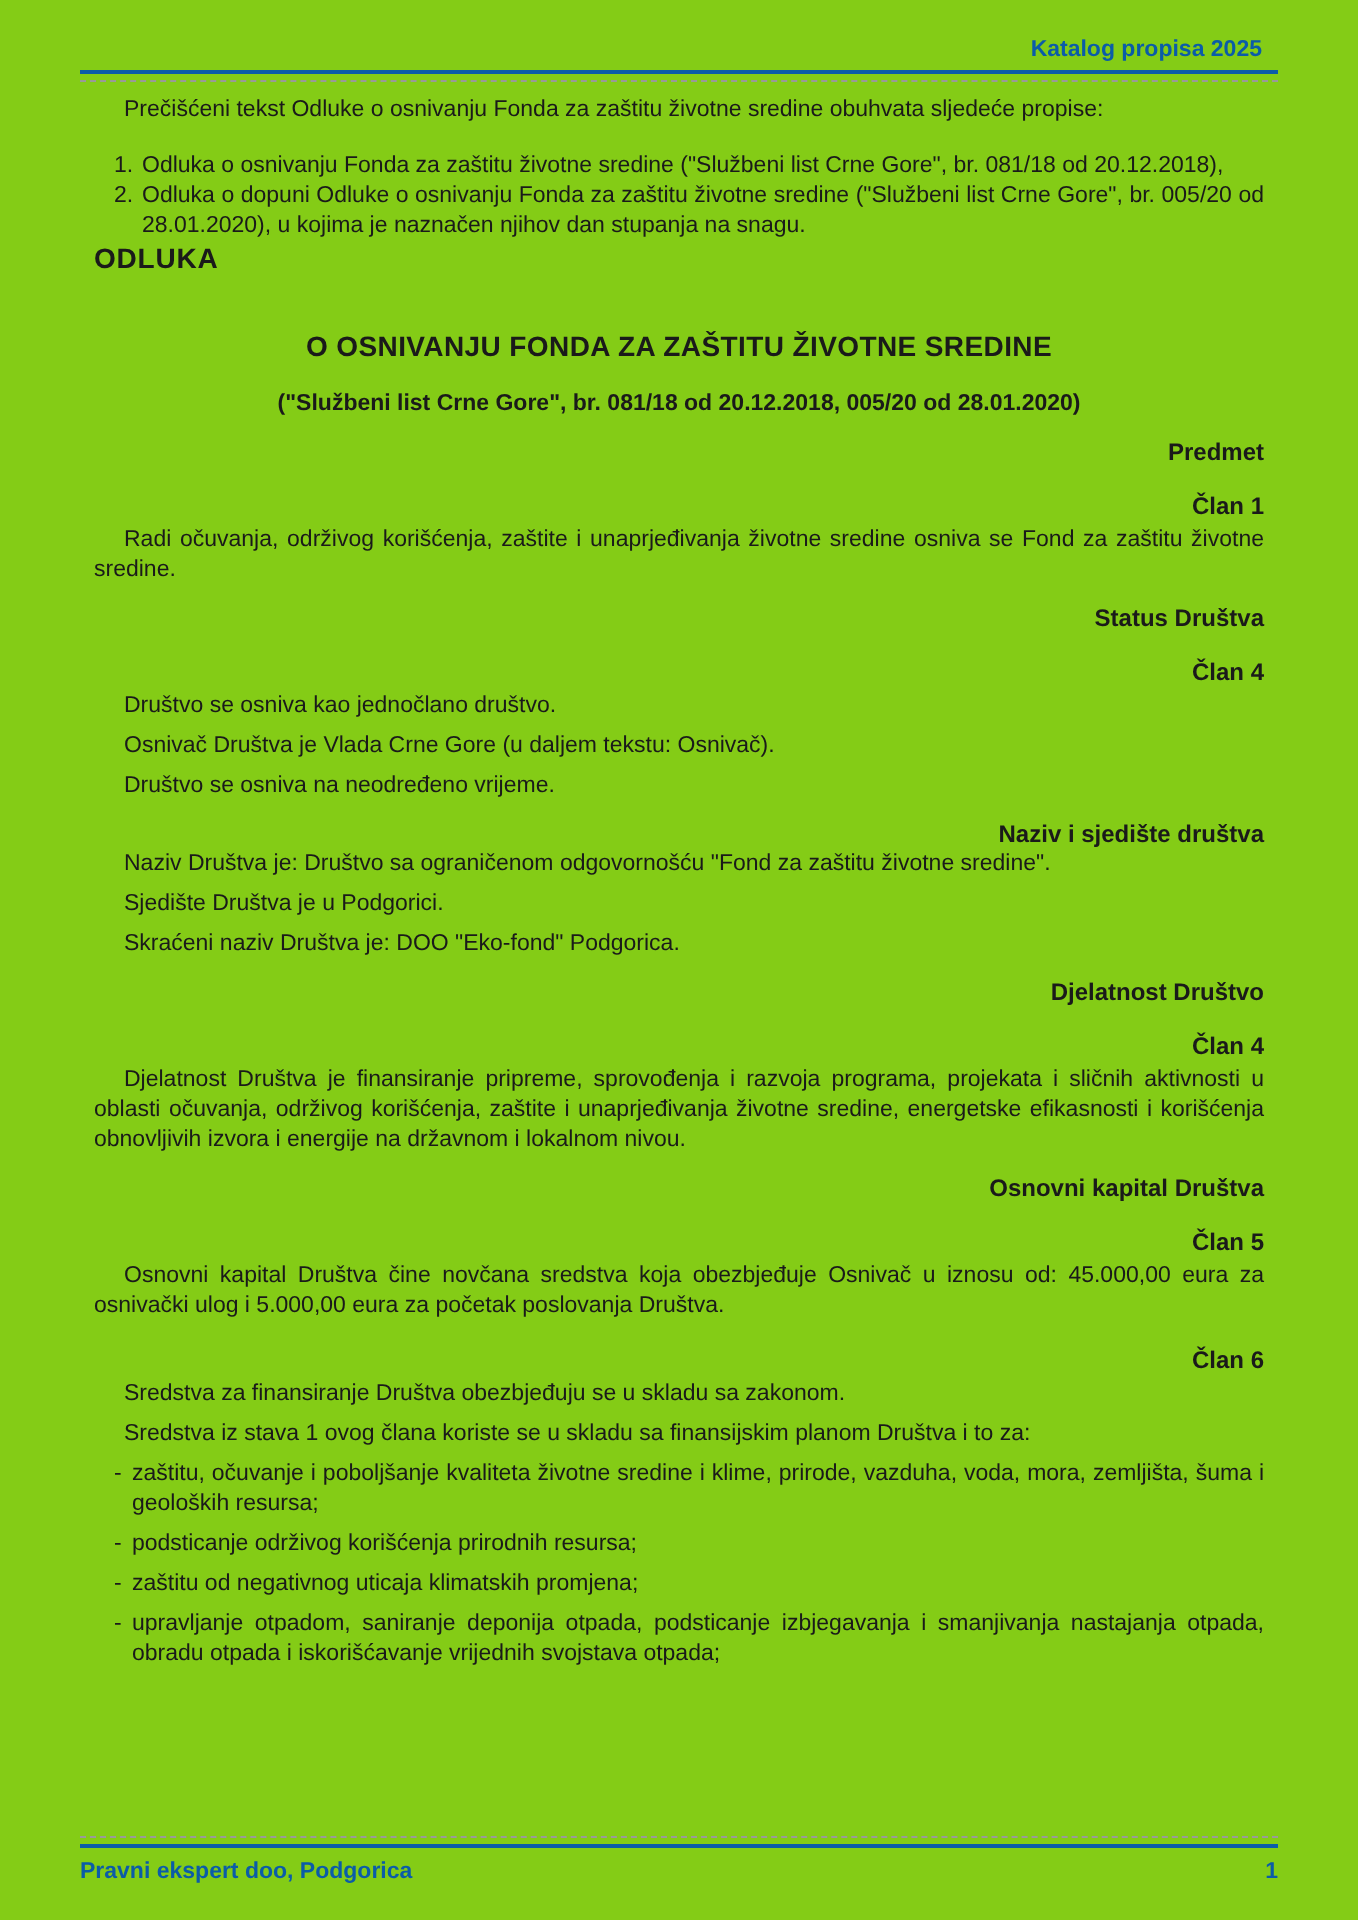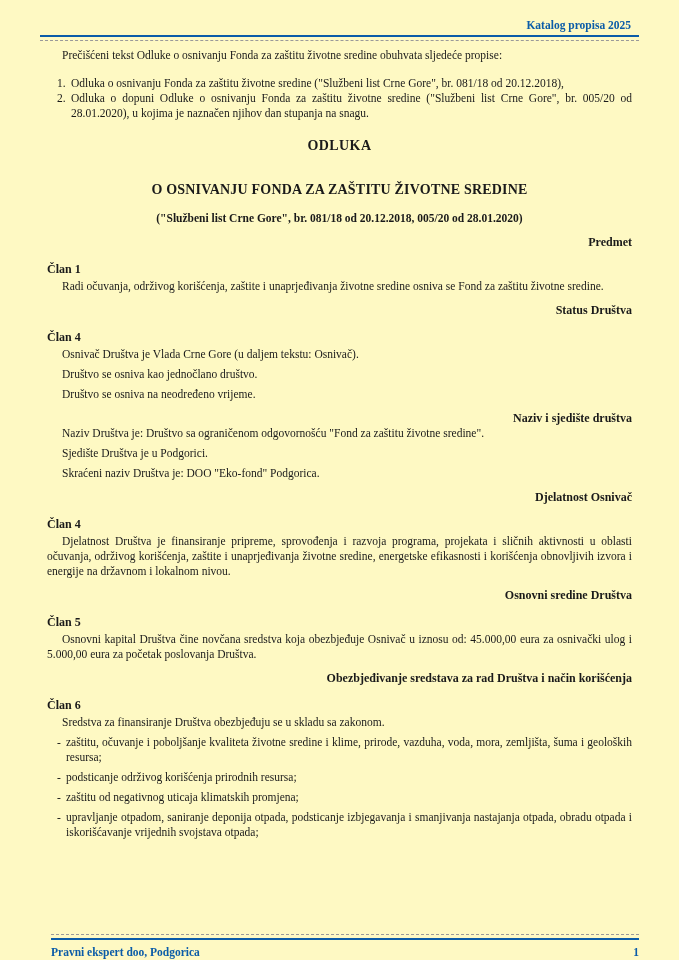--- a/index.html
+++ b/index.html
@@ -1,21 +1,21 @@
 <!DOCTYPE html>
 <html><head>
 <meta charset="utf-8">
 <style>
   * { margin: 0; padding: 0; box-sizing: border-box; }
   html, body { background: #e9e9e9; }
   .page {
     width: 679px; height: 960px;
     margin: 0 auto;
-    background: #fef9c3;
-    font-family: Liberation Serif, serif;
+    background: #84cc16;
+    font-family: Liberation Sans, sans-serif;
     font-size: 11.5px;
     line-height: 15px;
     color: #1a1a1a;
     position: relative;
     overflow: hidden;
   }
   
   .page-header { padding: 18px 40px 0; }
   .header-title {
     text-align: right;
@@ -27,48 +27,48 @@
   .header-rule { border-bottom: 2px solid #0b5ca8; margin-top: 2px; }
   .dashed-rule { border-bottom: 1px dashed #9a9a9a; margin-top: 3px; }
   
   .doc-content { padding: 7px 47px 0; }
   .para { text-align: justify; text-indent: 15px; margin-bottom: 5px; }
   .intro-lead { margin-bottom: 13px; }
   .num-item { display: flex; margin-bottom: 0; }
   .num-item .num { flex: 0 0 14px; margin-left: 10px; }
   .num-item .txt { flex: 1; text-align: justify; }
   .doc-title {
-    text-align: center; font-weight: bold;
+    text-align: left; font-weight: bold;
     font-size: 14px; line-height: 17px;
-    margin-top: 16px; letter-spacing: 0.4px;
+    letter-spacing: 0.4px;
   }
   .doc-subtitle {
     text-align: center; font-weight: bold;
     font-size: 14px; line-height: 17px;
     margin-top: 27px; letter-spacing: 0.2px;
   }
   .doc-ref {
     text-align: center; font-weight: bold;
     font-size: 11.5px; margin-top: 13px;
   }
   .section-heading {
     text-align: right; font-weight: bold;
     font-size: 12px; line-height: 15px;
     margin: 9px 0 0;
   }
   .article-heading {
-    text-align: left; font-weight: bold;
+    text-align: right; font-weight: bold;
     font-size: 12px; line-height: 15px;
     margin: 12px 0 2px;
   }
   .dash-item { display: flex; margin-bottom: 5px; }
   .dash-marker { flex: 0 0 9px; margin-left: 10px; }
   .dash-text { flex: 1; text-align: justify; }
   
-  .page-footer { position: absolute; left: 11px; right: 0; bottom: 0; padding: 0 40px 0; }
+  .page-footer { position: absolute; left: 0; right: 0; bottom: 0; padding: 0 40px 16px; }
   .footer-rule { border-bottom: 2px solid #0b5ca8; margin-top: 3px; }
   .footer-row {
     display: flex; justify-content: space-between;
     color: #0b5ca8; font-weight: bold;
     padding-top: 5px; font-size: 11.5px;
   }
 </style>
 </head>
 <body>
 
@@ -96,36 +96,36 @@
     <div class="doc-title">ODLUKA</div>
     <div class="doc-subtitle">O OSNIVANJU FONDA ZA ZAŠTITU ŽIVOTNE SREDINE</div>
     <div class="doc-ref">("Službeni list Crne Gore", br. 081/18 od 20.12.2018, 005/20 od 28.01.2020)</div>
 
     <div id="doc-body">
         <div class="section-heading">Predmet</div>
         <div class="article-heading">Član 1</div>
         <p class="para">Radi očuvanja, održivog korišćenja, zaštite i unaprjeđivanja životne sredine osniva se Fond za zaštitu životne sredine.</p>
         <div class="section-heading">Status Društva</div>
         <div class="article-heading">Član 4</div>
+        <p class="para">Društvo se osniva kao jednočlano društvo.</p>
         <p class="para">Osnivač Društva je Vlada Crne Gore (u daljem tekstu: Osnivač).</p>
-        <p class="para">Društvo se osniva kao jednočlano društvo.</p>
         <p class="para">Društvo se osniva na neodređeno vrijeme.</p>
         <div class="section-heading">Naziv i sjedište društva</div>
         <p class="para">Naziv Društva je: Društvo sa ograničenom odgovornošću "Fond za zaštitu životne sredine".</p>
         <p class="para">Sjedište Društva je u Podgorici.</p>
         <p class="para">Skraćeni naziv Društva je: DOO "Eko-fond" Podgorica.</p>
-        <div class="section-heading">Djelatnost Osnivač</div>
+        <div class="section-heading">Djelatnost Društvo</div>
         <div class="article-heading">Član 4</div>
         <p class="para">Djelatnost Društva je finansiranje pripreme, sprovođenja i razvoja programa, projekata i sličnih aktivnosti u oblasti očuvanja, održivog korišćenja, zaštite i unaprjeđivanja životne sredine, energetske efikasnosti i korišćenja obnovljivih izvora i energije na državnom i lokalnom nivou.</p>
-        <div class="section-heading">Osnovni sredine Društva</div>
+        <div class="section-heading">Osnovni kapital Društva</div>
         <div class="article-heading">Član 5</div>
         <p class="para">Osnovni kapital Društva čine novčana sredstva koja obezbjeđuje Osnivač u iznosu od: 45.000,00 eura za osnivački ulog i 5.000,00 eura za početak poslovanja Društva.</p>
-        <div class="section-heading">Obezbjeđivanje sredstava za rad Društva i način korišćenja</div>
         <div class="article-heading">Član 6</div>
         <p class="para">Sredstva za finansiranje Društva obezbjeđuju se u skladu sa zakonom.</p>
+        <p class="para">Sredstva iz stava 1 ovog člana koriste se u skladu sa finansijskim planom Društva i to za:</p>
         <div class="dash-item">
           <span class="dash-marker">-</span>
           <span class="dash-text">zaštitu, očuvanje i poboljšanje kvaliteta životne sredine i klime, prirode, vazduha, voda, mora, zemljišta, šuma i geoloških resursa;</span>
         </div>
         <div class="dash-item">
           <span class="dash-marker">-</span>
           <span class="dash-text">podsticanje održivog korišćenja prirodnih resursa;</span>
         </div>
         <div class="dash-item">
           <span class="dash-marker">-</span>

